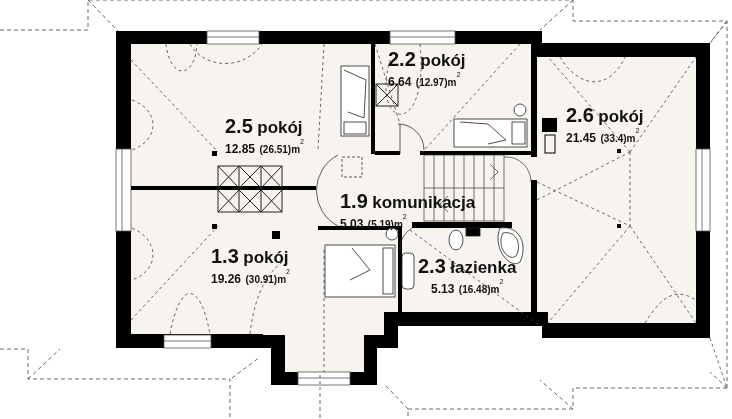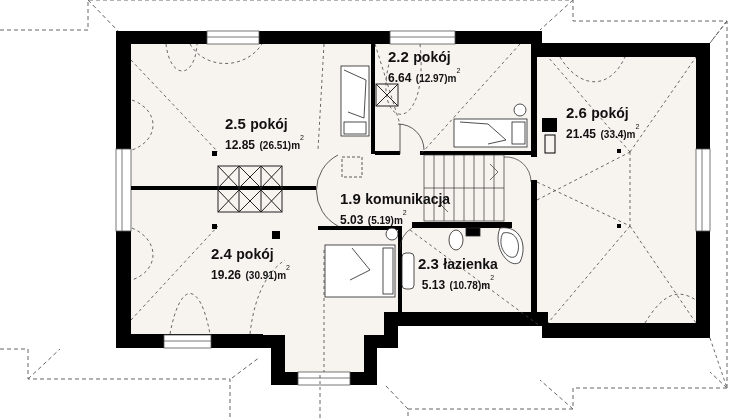--- a/index.html
+++ b/index.html
@@ -1,20 +1,20 @@
 <!DOCTYPE html>
 <html><head>
 <meta charset="utf-8">
 <style>
   html,body{margin:0;padding:0;background:#ffffff;}
   body{width:732px;height:419px;position:relative;overflow:hidden;font-family:"Liberation Sans",sans-serif;}
   #plan{position:absolute;left:0;top:0;}
   .label{position:absolute;color:#111;font-family:"Liberation Sans",sans-serif;line-height:1;white-space:nowrap;}
-  .label .num{font-weight:bold;font-size:15px;margin-top:42px;}
-  .label .name{font-weight:bold;font-size:14px;}
+  .label .num{font-weight:bold;font-size:20px;margin-top:42px;}
+  .label .name{font-weight:bold;font-size:17px;}
   .label .area{font-weight:bold;font-size:12px;}
   .label .gross{font-weight:bold;font-size:10px;}
   .label sup{font-size:7px;vertical-align:top;position:relative;top:-2px;}
   .line2{margin-top:4px;}
 </style>
 </head>
 <body>
 
 <svg id="plan" width="732" height="419" viewBox="0 0 732 419" xmlns="http://www.w3.org/2000/svg">
 
@@ -186,20 +186,20 @@
   <div><span class="num">2.6</span> <span class="name">pokój</span></div>
   <div class="line2"><span class="area">21.45</span> <span class="gross">(33.4)</span><span class="gross">m</span><sup>2</sup></div>
 </div>
 
 <div class="label" style="left:340px;top:191px;">
   <div><span class="num">1.9</span> <span class="name">komunikacja</span></div>
   <div class="line2"><span class="area">5.03</span> <span class="gross">(5.19)</span><span class="gross">m</span><sup>2</sup></div>
 </div>
 
 <div class="label" style="left:211px;top:246px;">
-  <div><span class="num">2.4</span> <span class="name">pokój</span></div>
+  <div><span class="num">1.3</span> <span class="name">pokój</span></div>
   <div class="line2"><span class="area">19.26</span> <span class="gross">(30.91)</span><span class="gross">m</span><sup>2</sup></div>
 </div>
 
 <div class="label" style="left:418px;top:256px;text-align:center;">
   <div><span class="num">2.3</span> <span class="name">łazienka</span></div>
-  <div class="line2"><span class="area">5.13</span> <span class="gross">(10.78)</span><span class="gross">m</span><sup>2</sup></div>
+  <div class="line2"><span class="area">5.13</span> <span class="gross">(16.48)</span><span class="gross">m</span><sup>2</sup></div>
 </div>
 
 </body></html>

